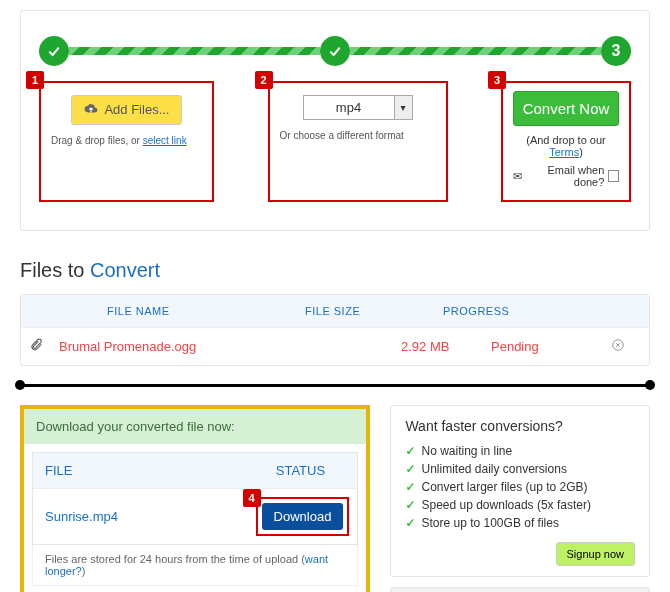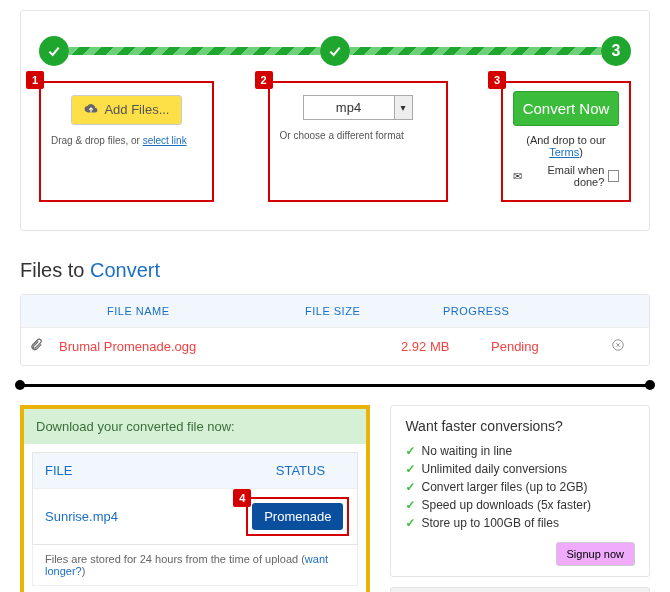--- a/index.html
+++ b/index.html
@@ -63,21 +63,21 @@
   .dl-btn { background:#0a4f9e; color:#fff; border:none; padding:6px 12px; font-size:13px; border-radius:3px; cursor:pointer; }
   .stored { font-size: 11px; padding: 8px 12px; border-top:1px solid #eee; color:#666; margin:0 8px 8px; border:1px solid #eee; border-top:none; margin-top:-8px; }
   .stored a { color:#1a6fc4; }
 
   .right-col { flex:1; display:flex; flex-direction:column; gap:10px; }
   .promo { border:1px solid #e5e5e5; padding: 12px 14px 10px; border-radius:3px; }
   .promo h3 { font-size: 14px; font-weight: 400; margin-bottom: 8px; }
   .promo ul { list-style:none; }
   .promo li { font-size: 12px; padding: 2px 0; }
   .promo li::before { content:"✓"; color:#3bbd3b; margin-right:6px; font-weight:bold; }
-  .signup-btn { display:block; margin: 10px 0 0 auto; padding:5px 10px; border:1px solid #ccc; background:#f0abfc; font-size:11px; border-radius:3px; cursor:pointer; }
+  .signup-btn { display:block; margin: 10px 0 0 auto; padding:5px 10px; border:1px solid #ccc; background:#bef264; font-size:11px; border-radius:3px; cursor:pointer; }
   .dev-box { background:#f2f2f2; border:1px solid #e5e5e5; padding:10px 12px; text-align:center; border-radius:3px; }
 </style>
 </head>
 <body>
 
 <div class="container">
 
   <div class="card">
     <div class="steps-row">
       <div class="circle">
@@ -168,21 +168,21 @@
         <div class="green-bar">Download your converted file now:</div>
         <div class="dl-table">
           <div class="dl-head">
             <div class="c1">FILE</div>
             <div class="c2">STATUS</div>
           </div>
           <div class="dl-row">
             <a class="fn">Sunrise.mp4</a>
             <div class="dl-btn-wrap">
               <span class="num4">4</span>
-              <button class="dl-btn">Promenade</button>
+              <button class="dl-btn">Download</button>
             </div>
           </div>
         </div>
         <div class="stored">
           <span>Files are stored for 24 hours from the time of upload (</span><a>want longer?</a><span>)</span>
         </div>
       </div>
 
     </div>
 

